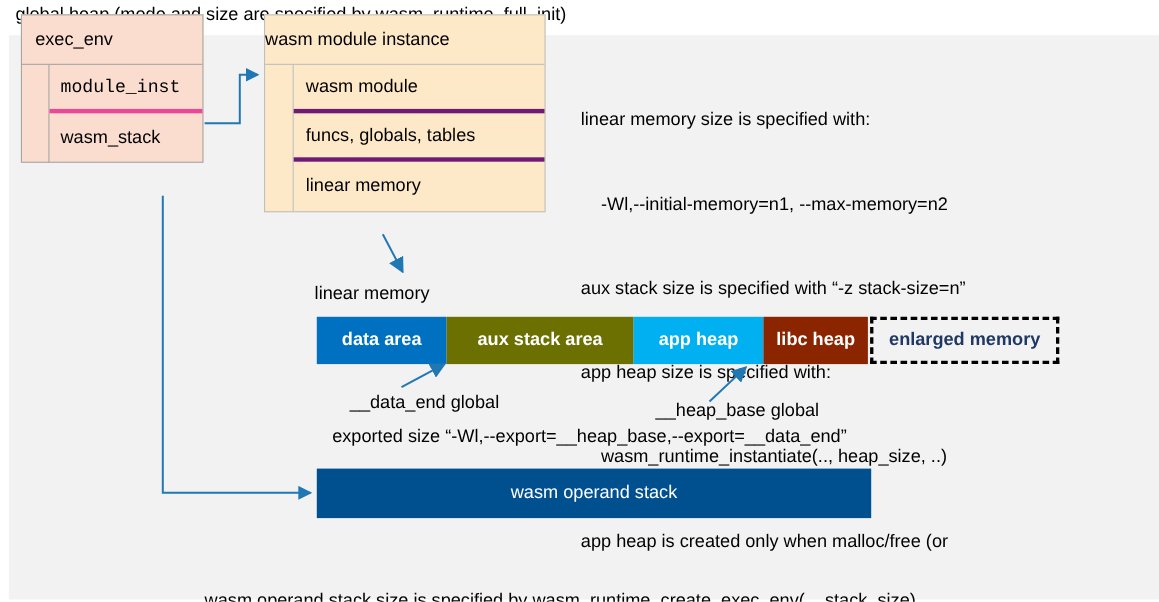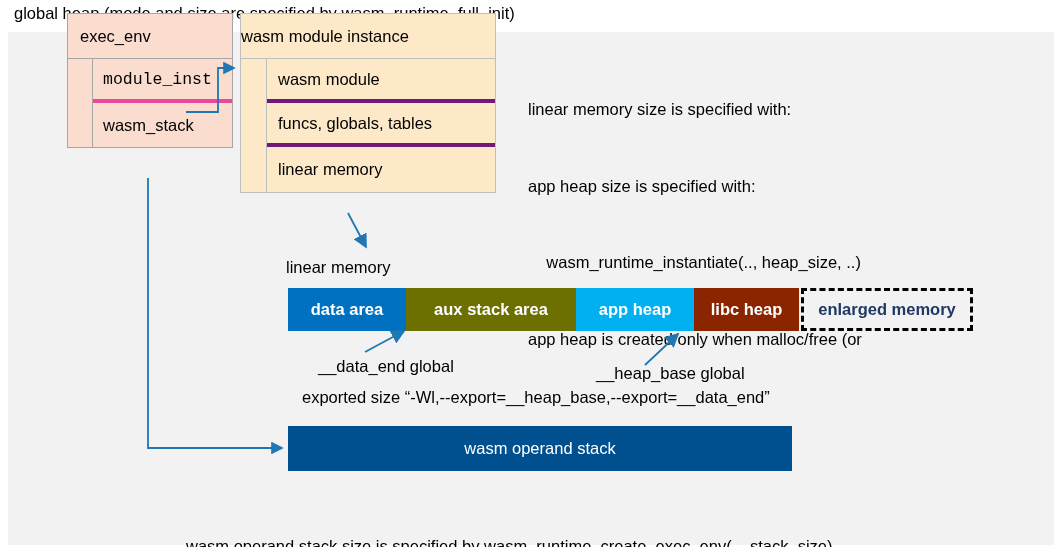--- a/index.html
+++ b/index.html
@@ -171,21 +171,21 @@
 </style>
 </head>
 <body>
 
 <div id="root">
 
   <div class="title">global heap (mode and size are specified by wasm_runtime_full_init)</div>
 
   <div class="panel" style="background: rgb(242, 242, 242);"></div>
 
-  <div class="box-exec" style="background: rgb(251, 221, 208); margin-left: 48px;">
+  <div class="box-exec" style="background: rgb(251, 221, 208);">
     <div class="exec-head">exec_env</div>
     <div class="exec-body">
       <div class="exec-indent"></div>
       <div class="exec-rows">
         <div class="exec-row div">module_inst</div>
         <div class="exec-row">wasm_stack</div>
       </div>
     </div>
   </div>
 
@@ -196,32 +196,34 @@
       <div class="wmi-rows">
         <div class="wmi-row div">wasm module</div>
         <div class="wmi-row div">funcs, globals, tables</div>
         <div class="wmi-row">linear memory</div>
       </div>
     </div>
   </div>
 
   <div class="notes">
     <div>linear memory size is specified with:</div>
+    <div>    -Wl,--initial-memory=n1, --max-memory=n2</div>
+    <div>aux stack size is specified with “-z stack-size=n”</div>
     <div>app heap size is specified with:</div>
     <div>    wasm_runtime_instantiate(.., heap_size, ..)</div>
     <div>app heap is created only when malloc/free (or</div>
     
   </div>
 
   <div class="lm-label">linear memory</div>
   <div class="membar">
     <div class="seg" style="width: 118px; background: rgb(0, 112, 192);">data area</div>
     <div class="seg" style="width: 170px; background: rgb(107, 112, 0);">aux stack area</div>
     <div class="seg" style="width: 118px; background: rgb(0, 176, 240);">app heap</div>
-    <div class="seg" style="width: 105px; background: rgb(139, 37, 0);">libc heap</div>
+    <div class="seg" style="width: 95px; background: rgb(139, 37, 0);">libc heap</div>
     <div class="seg seg-enlarged" style="width: 172px;">enlarged memory</div>
   </div>
 
   <div class="ann ann-data-end">__data_end global</div>
   <div class="ann ann-heap-base">__heap_base global</div>
   <div class="ann ann-exported">exported size “-Wl,--export=__heap_base,--export=__data_end”</div>
 
   <div class="opstack" style="background: rgb(0, 80, 143);">wasm operand stack</div>
 
   <div class="bottom-notes">

